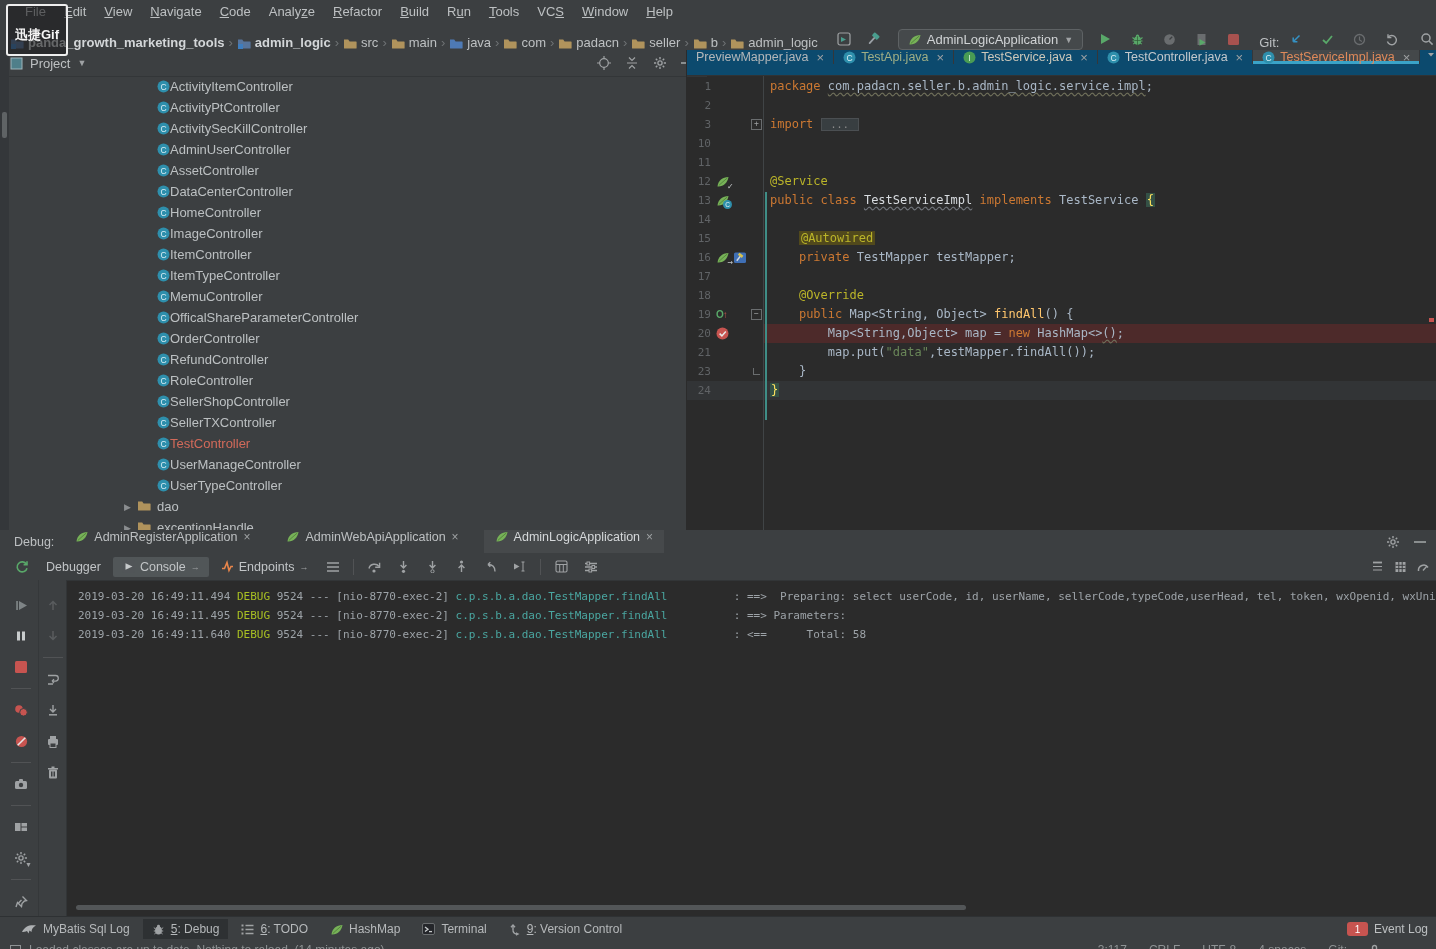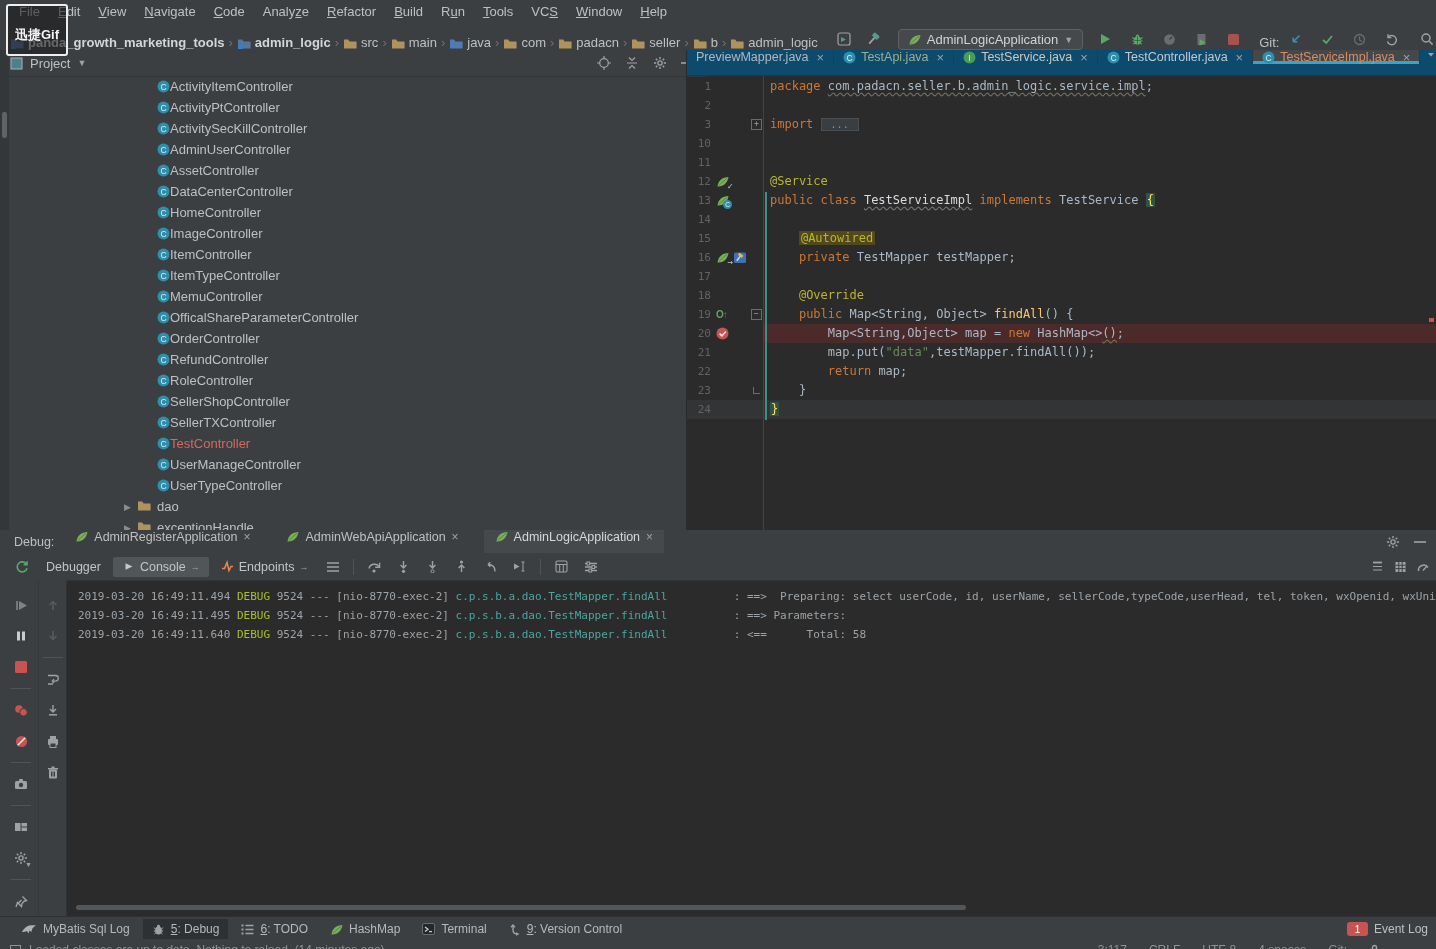--- a/index.html
+++ b/index.html
@@ -1,21 +1,21 @@
 <!DOCTYPE html>
 <html><head>
 <meta charset="utf-8">
 <style>
   html,body{margin:0;padding:0;background:#1e1e1e}
   #app{position:relative;width:1436px;height:949px;background:#3c3f41;overflow:hidden;
        font-family:"Liberation Sans",sans-serif;color:#bdc0c2;outline:1px solid #8a8f92}
   .ic{display:inline-flex;align-items:center;justify-content:center;line-height:0}
   .rel{position:relative;display:inline-flex}
   
-  .menubar{position:absolute;top:0;left:0;right:0;height:22px;display:flex;align-items:center;padding-left:10px;font-size:13px}
+  .menubar{position:absolute;top:0;left:0;right:0;height:22px;display:flex;align-items:center;padding-left:16px;font-size:13px}
   .menu-item{padding:2px 9px;white-space:nowrap}
   .menu-item u{text-decoration:underline}
   
   .toolbar{position:absolute;top:22px;left:0;right:0;height:28px;display:flex;align-items:flex-end;padding-left:10px;font-size:13px;border-bottom:1px solid #303335;white-space:nowrap}
   .crumb{display:flex;align-items:center;gap:4px}
   .crumb.bold .crumb-label{font-weight:bold;color:#d3d6d8}
   .bc-sep{color:#6e7274;margin:0 4px;font-size:13px}
   .runcombo{display:flex;align-items:center;gap:6px;border:1px solid #5e6264;border-radius:4px;padding:2px 9px;margin:0 10px;background:#45494b;color:#d0d3d5}
   .tbtn{width:24px;height:22px;display:flex;align-items:center;justify-content:center}
   .tsep{width:1px;height:18px;background:#55585a;margin:0 6px}
@@ -630,21 +630,20 @@
                 </g>
               </svg></span></span><span class="cl-code"><span class="tk-d">    </span><span class="tk-k">private </span><span class="tk-d">TestMapper testMapper;</span></span></div>
         <div class="cl-row"><span class="cl-ln">17</span><span class="cl-code"></span></div>
         <div class="cl-row"><span class="cl-ln">18</span><span class="cl-code"><span class="tk-d">    </span><span class="tk-a">@Override</span></span></div>
         <div class="cl-row"><span class="cl-ln">19</span><span class="cl-g"><span class="ic"><span class="ovr"><span>O</span><span class="up">↑</span></span></span></span><span class="cl-fold"><span class="fold-box">−</span></span><span class="cl-code"><span class="tk-d">    </span><span class="tk-k">public </span><span class="tk-d">Map&lt;String, Object&gt; </span><span class="tk-m">findAll</span><span class="tk-d">() {</span></span></div>
         <div class="cl-row row-bp"><span class="cl-ln">20</span><span class="cl-g"><span class="ic"><svg width="13" height="13" viewBox="0 0 13 13" xmlns="http://www.w3.org/2000/svg">
                 <circle cx="6.5" cy="6.5" r="6" fill="#C75450"></circle>
                 <path d="M3.6 6.6L5.9 8.9 9.8 4.4" stroke="#e9e9e9" stroke-width="1.5" fill="none"></path>
               </svg></span></span><span class="cl-code"><span class="tk-d">        Map&lt;String,Object&gt; map = </span><span class="tk-k">new </span><span class="tk-d">HashMap&lt;&gt;</span><span class="tk-dw">()</span><span class="tk-d">;</span></span></div>
         <div class="cl-row"><span class="cl-ln">21</span><span class="cl-code"><span class="tk-d">        map.put(</span><span class="tk-s">"data"</span><span class="tk-d">,testMapper.findAll());</span></span></div>
-        <div class="cl-row"><span class="cl-ln">22</span><span class="cl-code"><span class="tk-d">        </span><span class="tk-k">return </span><span class="tk-d">map;</span></span></div>
         <div class="cl-row"><span class="cl-ln">23</span><span class="cl-fold"><span class="fold-end"></span></span><span class="cl-code"><span class="tk-d">    }</span></span></div>
         <div class="cl-row row-cur"><span class="cl-ln">24</span><span class="cl-code"><span class="tk-bh">}</span></span></div>
       </div>
     <div class="gutter-sep"></div>
     <div class="change-bar"></div>
     <div class="estripe-red"></div>
   </div>
 
   <div class="dbg-header">
     <span class="dbg-label">Debug:</span>

